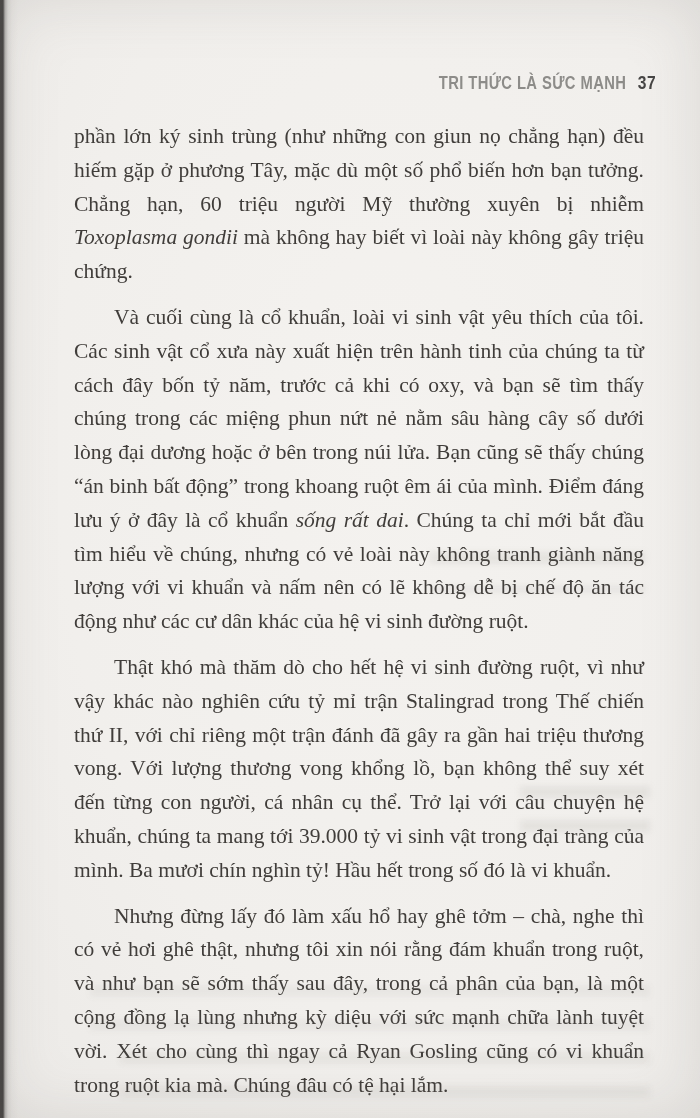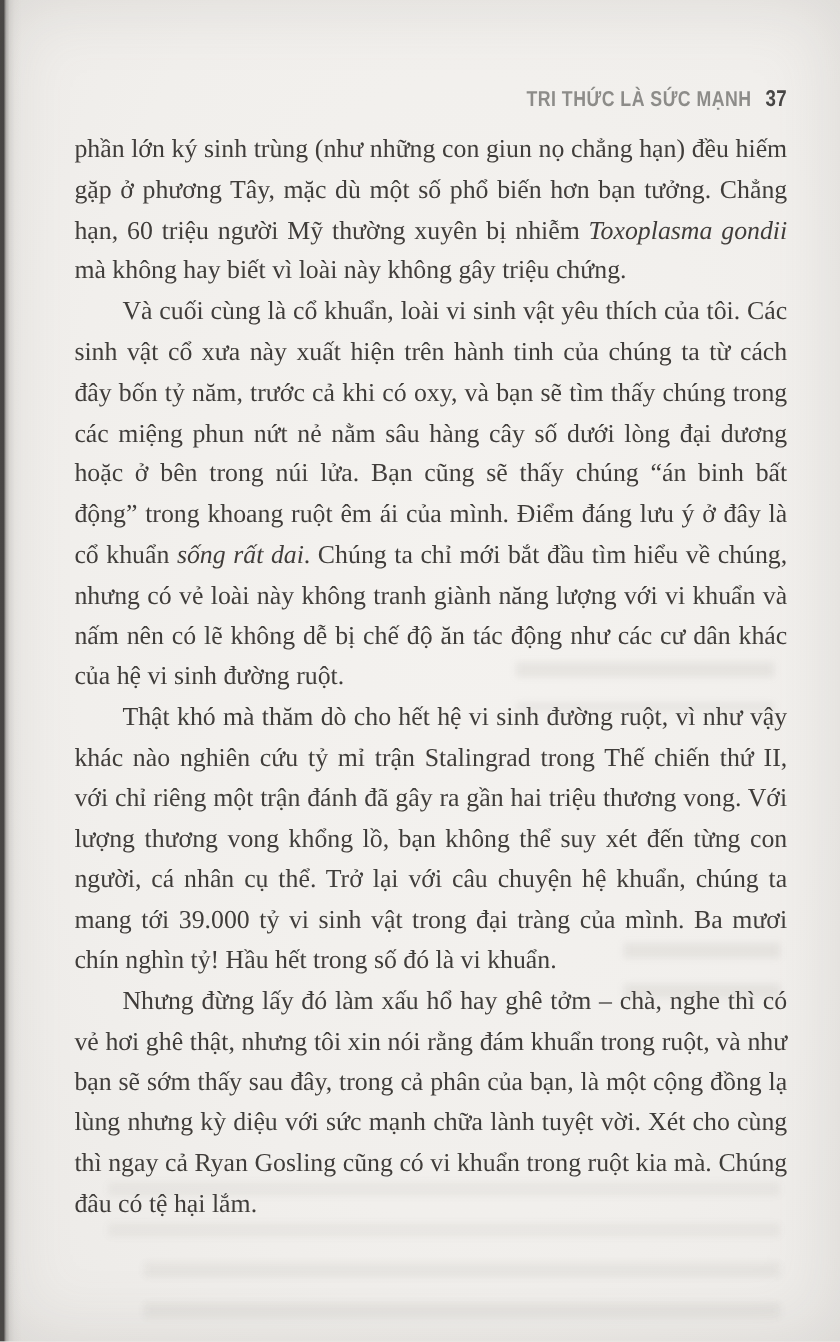--- a/index.html
+++ b/index.html
@@ -46,21 +46,21 @@
   .page-number{
     font-size:19px;color:#474645;margin-left:14px;
   }
   .text-body{
     position:absolute;left:62px;top:108px;width:594px;
     font-size:21.5px;line-height:33.8px;color:#403d3a;
     text-align:justify;
     text-rendering:optimizeLegibility;
   }
   .text-body p{
-    margin:0;padding:0;
+    margin:12px;padding:0;
   }
   .text-body p.indent{text-indent:40px;}
   .text-body em{font-style:italic;}
   
   .ghost{
     position:absolute;pointer-events:none;
     background:repeating-linear-gradient(
       to bottom,
       rgba(120,115,108,0.10) 0 12px,
       rgba(120,115,108,0) 12px 34px);

